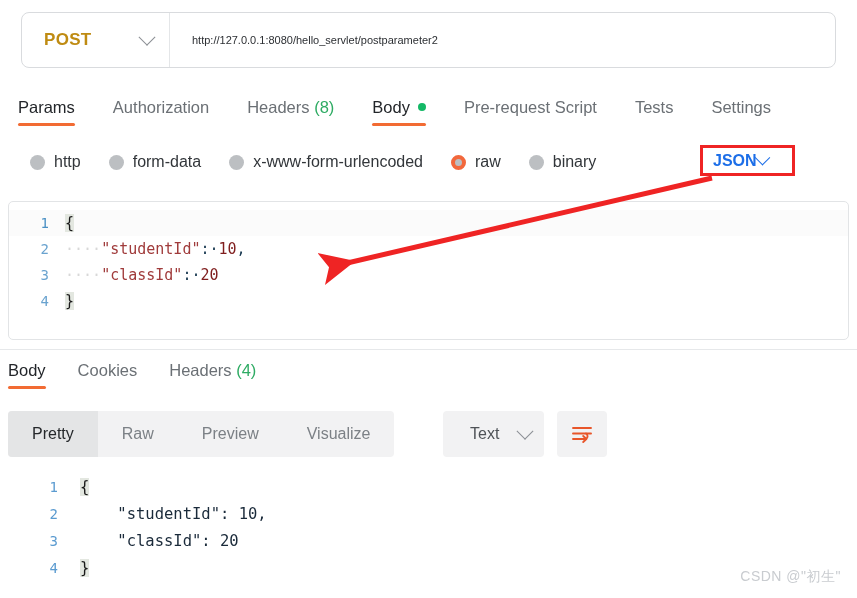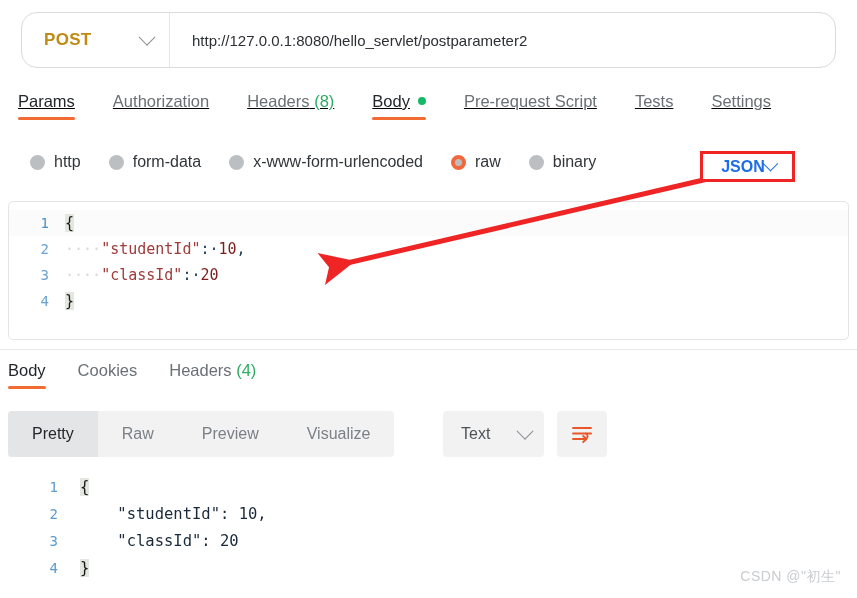--- a/index.html
+++ b/index.html
@@ -14,21 +14,21 @@
     width: 857px; height: 598px;
     background: #ffffff;
   }
 
   
   .urlbar {
     position: absolute;
     left: 21px; top: 12px;
     width: 815px; height: 56px;
     border: 1px solid #d9dbde;
-    border-radius: 16px;
+    border-radius: 8px;
     box-sizing: border-box;
     display: flex;
     align-items: stretch;
     background: #fff;
   }
   .method-select {
     width: 148px;
     display: flex;
     align-items: center;
     justify-content: space-between;
@@ -48,35 +48,34 @@
     width: 11px; height: 11px;
     border-right: 1.6px solid #8b8f94;
     border-bottom: 1.6px solid #8b8f94;
     transform: rotate(45deg) translate(-2px,-2px);
   }
   .url-input {
     flex: 1;
     display: flex;
     align-items: center;
     padding-left: 22px;
-    font-size: 15px;
+    font-size: 11px;
     color: #2c2f33;
     cursor: text;
     white-space: nowrap;
     overflow: hidden;
   }
 
   
   .req-tabs {
     position: absolute;
     left: 18px; top: 92px;
     height: 34px;
     display: flex;
-    align-items: flex-start;
-    text-decoration: underline;
+    align-items: flex-end;
   }
   .rtab {
     position: relative;
     font-size: 16.5px;
     color: #6b7075;
     padding: 0 0 9px 0;
     margin-right: 38px;
     cursor: pointer;
     white-space: nowrap;
   }
@@ -132,26 +131,25 @@
   }
 
   .json-select {
     position: absolute;
     left: 700px; top: 145px;
     width: 95px; height: 31px;
     box-sizing: border-box;
     border: 3px solid #ef2424;
     display: flex;
     align-items: center;
-    justify-content: center;
+    justify-content: flex-start;
     padding: 0 8px 0 10px;
     cursor: pointer;
     background: #fff;
     z-index: 6;
-    margin-top: 6px;
   }
   .json-select .jlabel {
     color: #1c6ee8;
     font-size: 16px;
     font-weight: bold;
   }
   .json-select .chev {
     border-color: #1c6ee8;
     width: 10px; height: 10px;
   }
@@ -265,21 +263,21 @@
     width: 101px; height: 46px;
     background: #f2f2f3;
     border-radius: 4px;
     display: flex;
     align-items: center;
     justify-content: space-between;
     padding: 0 13px 0 18px;
     box-sizing: border-box;
     cursor: pointer;
   }
-  .fmt-select .flabel { font-size: 16px; color: #4f5357; }
+  .fmt-select .flabel { font-size: 16px; color: #4f5357; margin-left: 9px; }
   .wrap-btn {
     position: absolute;
     left: 557px; top: 411px;
     width: 50px; height: 46px;
     background: #f2f2f3;
     border-radius: 4px;
     display: flex;
     align-items: center;
     justify-content: center;
     cursor: pointer;

